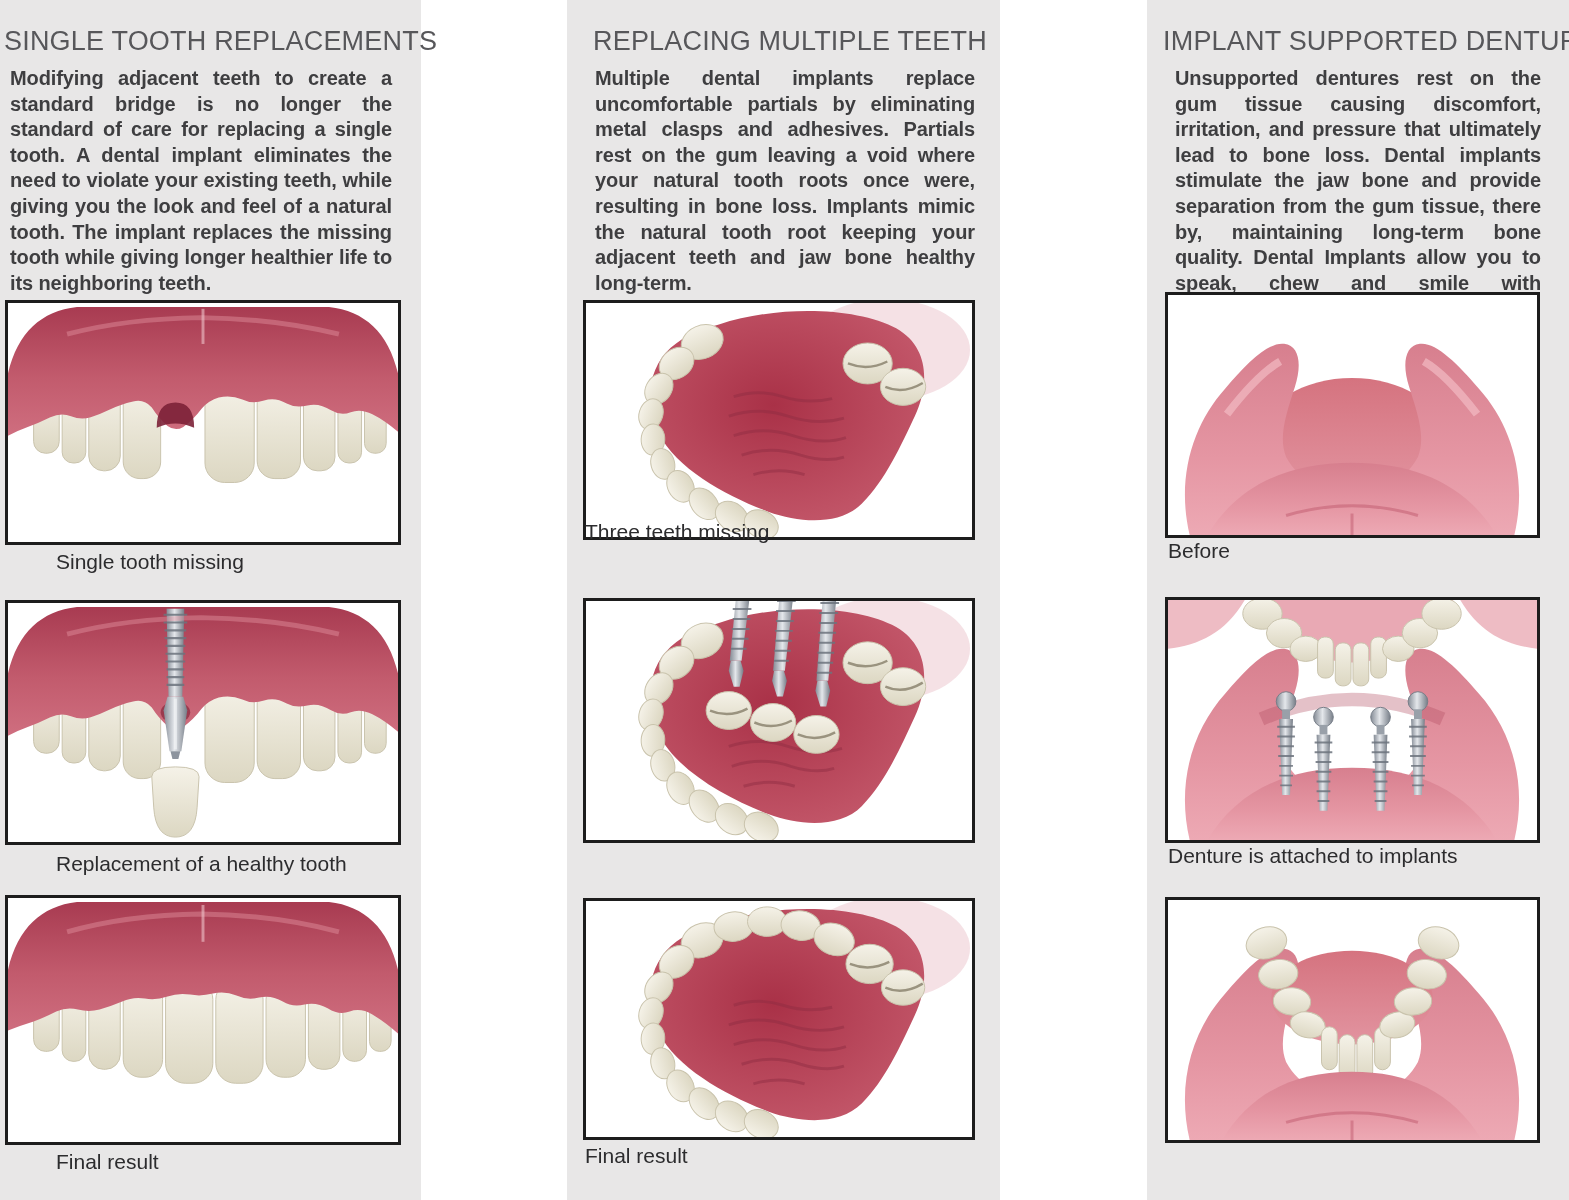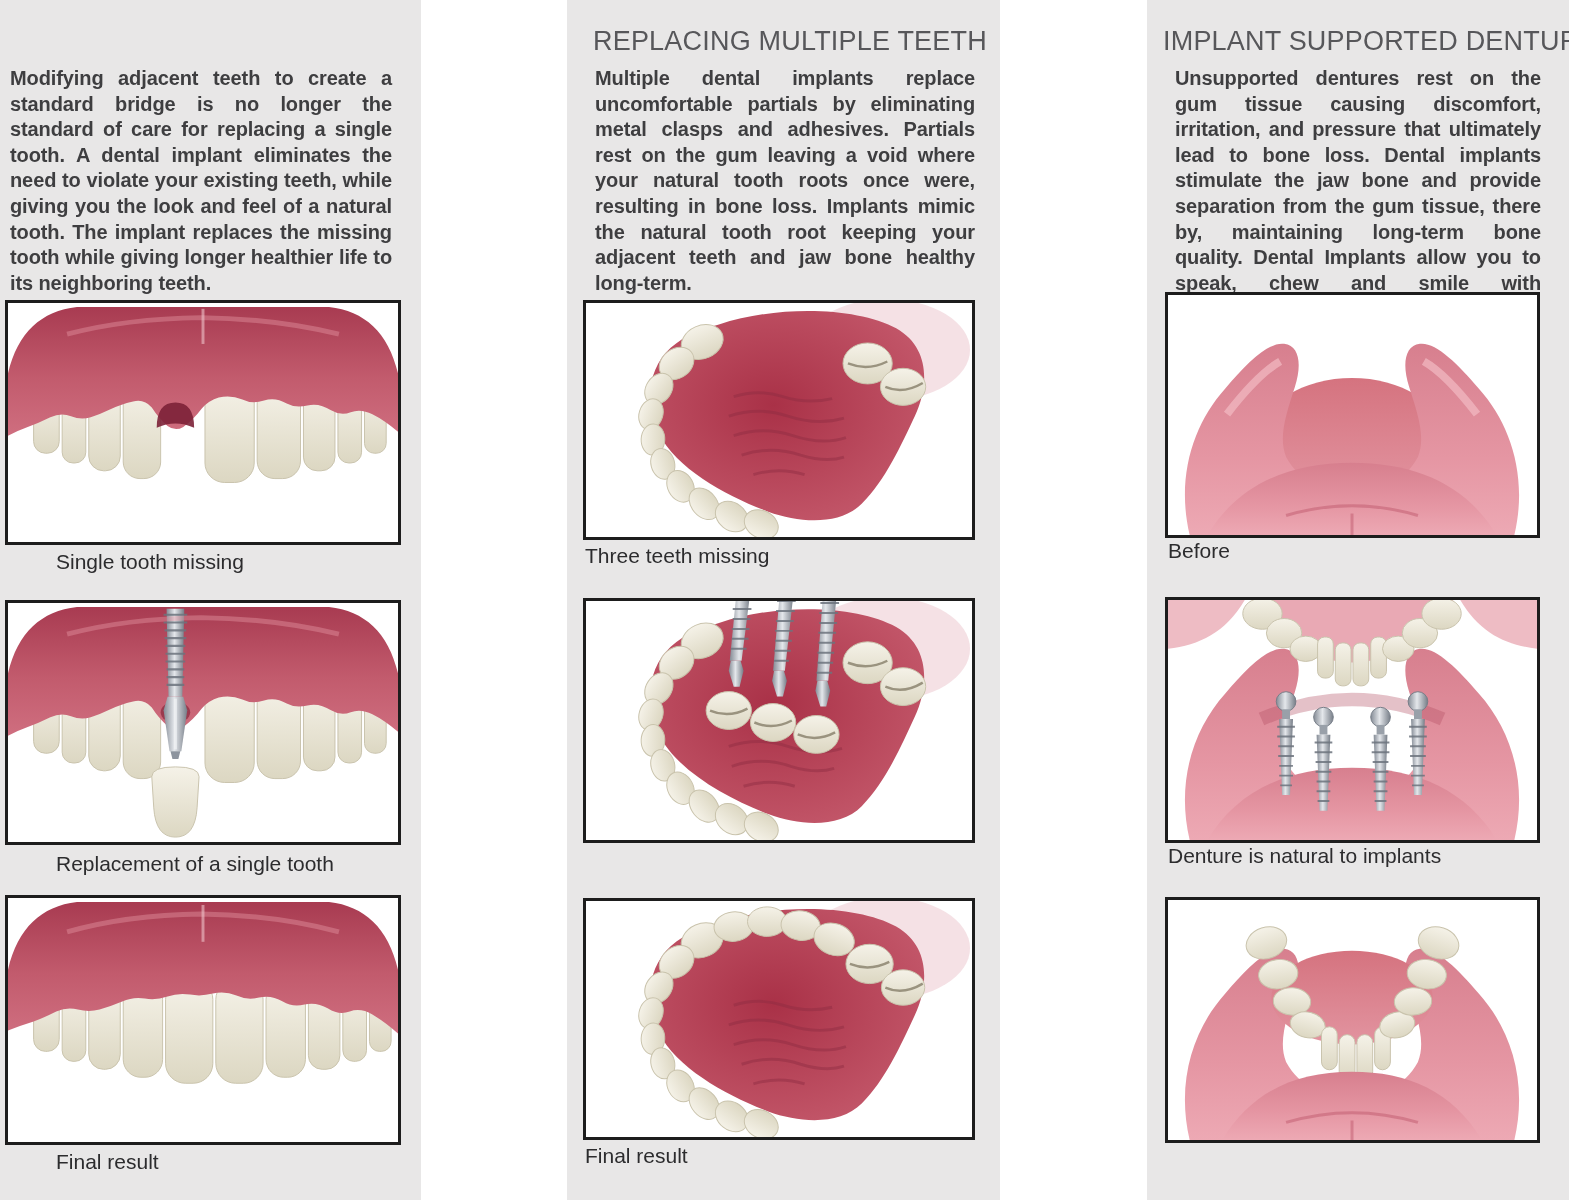--- a/index.html
+++ b/index.html
@@ -62,20 +62,21 @@
     <linearGradient id="gTongue" x1="0" y1="0" x2="0" y2="1">
       <stop offset="0" stop-color="#d5737f"></stop>
         <stop offset="1" stop-color="#e294a0"></stop>
     </linearGradient>
   </defs>
 </svg>
 
 <div class="page">
 
   <section class="panel panel-1">
+    <h1 class="title">SINGLE TOOTH REPLACEMENTS</h1>
     <p class="body-text">Modifying adjacent teeth to create a standard bridge is no longer the standard of care for replacing a single tooth.  A dental implant eliminates the need to violate your existing teeth, while giving you the look and feel of a natural tooth.  The implant replaces the missing tooth while giving longer healthier life to its neighboring teeth.</p>
 
     <figure class="fig" style="top:300px;height:245px">
       <svg viewBox="0 0 396 245" preserveAspectRatio="none">
         <rect width="396" height="245" fill="#ffffff"></rect>
         <g stroke="#c9c3ac" stroke-width="1" fill="url(#gTooth)">
           <rect x="26" y="88" width="26" height="66" rx="12"></rect>
           <rect x="55" y="86" width="24" height="78" rx="11"></rect>
           <rect x="82" y="84" width="32" height="88" rx="15"></rect>
           <rect x="117" y="82" width="38" height="98" rx="17"></rect>
@@ -122,21 +123,21 @@
         <path d="M161,6 L179,6 L177,96 L163,96 Z" fill="url(#gMetal)"></path>
         <path d="M158,12 H182 M158,20 H182 M159,28 H181 M159,36 H181 M160,44 H180 M160,52 H180
                  M160,60 H180 M161,68 H179 M161,76 H179 M161,84 H179" stroke="#6d747e" stroke-width="2.2" opacity="0.85"></path>
         <path d="M162,96 L178,96 L182,110 L176,152 L164,152 L158,110 Z" fill="url(#gMetal)"></path>
         <line x1="170" y1="98" x2="170" y2="150" stroke="#f0f2f4" stroke-width="3" opacity="0.8"></line>
         <path d="M165,152 L175,152 L173,160 L167,160 Z" fill="#8d949e"></path>
         <path d="M146,178 Q146,168 170,168 Q194,168 194,178 L192,210 Q190,240 170,240 Q150,240 148,210 Z" fill="url(#gTooth)" stroke="#c9c3ac"></path>
         <path d="M60,32 Q120,16 196,15 Q272,16 336,32" stroke="#e2939f" stroke-width="5" fill="none" opacity="0.45"></path>
       </svg>
     </figure>
-    <div class="caption" style="top:852px">Replacement of a single tooth</div>
+    <div class="caption" style="top:852px">Replacement of a healthy tooth</div>
 
     <figure class="fig" style="top:895px;height:250px">
       <svg viewBox="0 0 396 245" preserveAspectRatio="none">
         <rect width="396" height="245" fill="#ffffff"></rect>
         <g stroke="#c9c3ac" stroke-width="1" fill="url(#gTooth)">
           <rect x="26" y="90" width="26" height="64" rx="12"></rect>
           <rect x="55" y="88" width="24" height="76" rx="11"></rect>
           <rect x="82" y="86" width="32" height="86" rx="15"></rect>
           <rect x="117" y="84" width="40" height="96" rx="18"></rect>
           <rect x="160" y="82" width="48" height="104" rx="20"></rect>
@@ -187,21 +188,21 @@
           <ellipse cx="96" cy="188" rx="17" ry="13" transform="rotate(-118 96 188)"></ellipse>
           <ellipse cx="120" cy="206" rx="18" ry="13" transform="rotate(-130 120 206)"></ellipse>
           <ellipse cx="148" cy="219" rx="18" ry="14" transform="rotate(-142 148 219)"></ellipse>
           <ellipse cx="178" cy="227" rx="18" ry="14" transform="rotate(-152 178 227)"></ellipse>
           <ellipse cx="286" cy="62" rx="25" ry="21"></ellipse>
           <ellipse cx="322" cy="86" rx="23" ry="19"></ellipse>
         </g>
         <path d="M266,62 Q286,70 306,60 M304,86 Q322,94 342,82" stroke="#9a937f" fill="none" stroke-width="2.5"></path>
       </svg>
     </figure>
-    <div class="caption" style="top:544px">Three teeth missing</div>
+    <div class="caption" style="top:520px">Three teeth missing</div>
 
     <figure class="fig" style="top:598px;height:245px">
       <svg viewBox="0 0 392 240" preserveAspectRatio="none">
         <rect width="392" height="240" fill="#ffffff"></rect>
         <ellipse cx="305" cy="48" rx="85" ry="52" fill="#f3dade" opacity="0.8"></ellipse>
         <path d="M135,22 C195,2 275,4 315,26 C350,46 348,86 334,116 C320,146 304,182 280,206
                  C258,228 218,226 185,214 C143,198 92,170 74,134 C58,102 64,66 86,46
                  C102,32 115,28 135,22 Z" fill="url(#gPalate)"></path>
         <g stroke="#8e2c42" fill="none" opacity="0.45" stroke-width="3">
           <path d="M148,166 Q178,156 208,166 Q234,174 252,168"></path>
@@ -347,21 +348,21 @@
           <path d="M207,146 H225 M207,156 H225 M208,166 H224 M208,176 H224 M209,186 H223 M209,196 H223 M210,206 H222" stroke="#6d747e" stroke-width="2" opacity="0.85"></path>
         </g>
         <g>
           <circle cx="254" cy="104" r="10" fill="url(#gMetal)" stroke="#767d87"></circle>
           <rect x="250" y="112" width="8" height="10" fill="#99a0a9"></rect>
           <path d="M247,122 L261,122 L258,200 L250,200 Z" fill="url(#gMetal)"></path>
           <path d="M245,130 H263 M245,140 H263 M246,150 H262 M246,160 H262 M247,170 H261 M247,180 H261 M248,190 H260" stroke="#6d747e" stroke-width="2" opacity="0.85"></path>
         </g>
       </svg>
     </figure>
-    <div class="caption" style="top:844px">Denture is natural to implants</div>
+    <div class="caption" style="top:844px">Denture is attached to implants</div>
 
     <figure class="fig" style="top:897px;height:246px">
       <svg viewBox="0 0 375 246" preserveAspectRatio="none">
         <rect width="375" height="246" fill="#ffffff"></rect>
         <path d="M22,246 C8,186 26,132 58,96 C80,70 102,48 118,50 C134,52 136,72 129,94
                  C120,122 112,146 120,166 C134,192 158,200 187,201 C216,200 240,192 254,166
                  C262,146 254,122 245,94 C238,72 240,52 256,50 C272,48 294,70 316,96
                  C348,132 366,186 352,246 Z" fill="url(#gRidge)"></path>
         <ellipse cx="187" cy="100" rx="82" ry="48" fill="url(#gTongue)"></ellipse>
         <g fill="url(#gTooth)" stroke="#c9c3ac" stroke-width="1">

